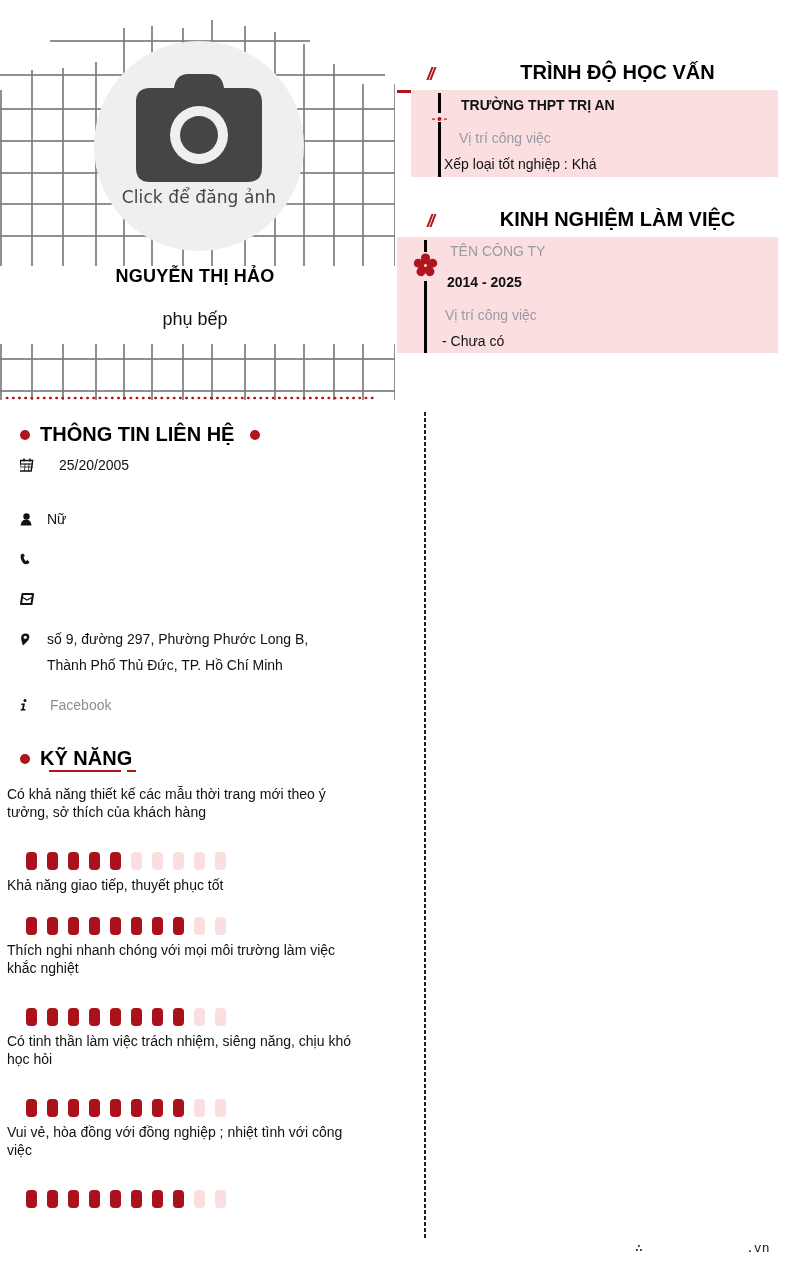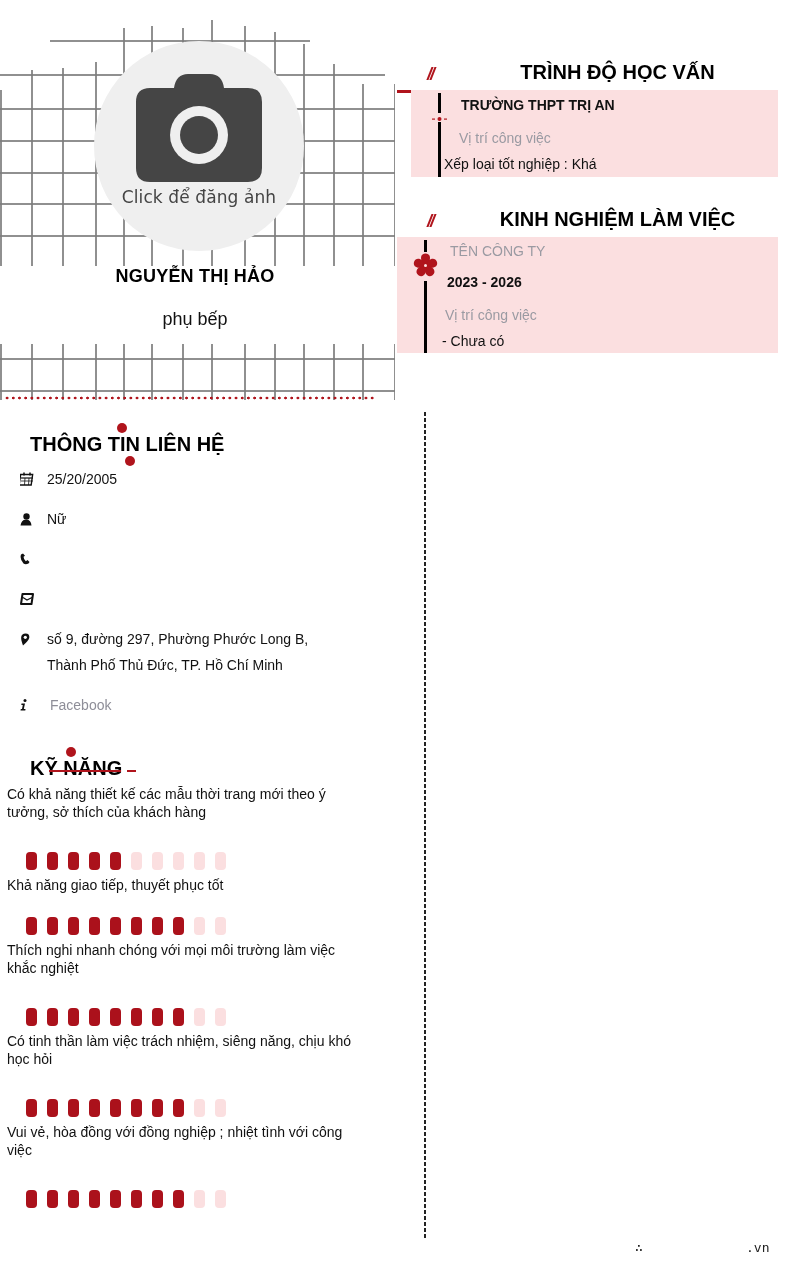--- a/index.html
+++ b/index.html
@@ -44,21 +44,21 @@
     .exp-years { position: absolute; left: 50px; top: 37px; font-size: 14px; font-weight: bold; color: #111; }
     .exp-pos { position: absolute; left: 48px; top: 70px; font-size: 14px; color: #9a9aa2; }
     .exp-desc { position: absolute; left: 45px; top: 96px; font-size: 14px; color: #111; }
     .flower { position: absolute; left: 15px; top: 15px; }
 
     
     .v-divider { position: absolute; left: 424px; top: 412px; width: 2px; height: 826px;
       background-image: linear-gradient(#222 60%, transparent 60%); background-size: 2px 6px; }
 
     
-    .l-head { position: absolute; left: 20px; display: flex; align-items: center; flex-direction: column; }
+    .l-head { position: absolute; left: 20px; display: flex; align-items: center; }
     .red-dot { width: 10px; height: 10px; border-radius: 50%; background: #b0141c; }
     .l-head-title { font-size: 20px; font-weight: bold; color: #000; margin-left: 10px; }
     .contact-row { position: absolute; left: 20px; display: flex; align-items: flex-start; }
     .contact-icon { width: 27px; height: 18px; display: flex; align-items: center; }
     .contact-text { font-size: 14px; color: #111; line-height: 26px; margin-top: -4px; }
     .contact-text.placeholder { color: #8e8e98; }
 
     
     .skill-text { position: absolute; left: 7px; width: 350px; font-size: 14px; color: #111; line-height: 18px; }
     .skill-bar { position: absolute; left: 26px; display: flex; gap: 10px; }
@@ -147,35 +147,35 @@
         <path d="M0 0 C-6 -4 -6 -12 0 -12 C6 -12 6 -4 0 0Z" transform="rotate(0)"></path>
         <path d="M0 0 C-6 -4 -6 -12 0 -12 C6 -12 6 -4 0 0Z" transform="rotate(72)"></path>
         <path d="M0 0 C-6 -4 -6 -12 0 -12 C6 -12 6 -4 0 0Z" transform="rotate(144)"></path>
         <path d="M0 0 C-6 -4 -6 -12 0 -12 C6 -12 6 -4 0 0Z" transform="rotate(216)"></path>
         <path d="M0 0 C-6 -4 -6 -12 0 -12 C6 -12 6 -4 0 0Z" transform="rotate(288)"></path>
       </g>
       <circle cx="0" cy="0" r="1.5" fill="#fbdfe0"></circle>
     </svg>
     <div class="timeline" style="top:44px;height:72px;"></div>
     <div class="exp-company">TÊN CÔNG TY</div>
-    <div class="exp-years">2023 - 2026</div>
+    <div class="exp-years">2014 - 2025</div>
     <div class="exp-pos">Vị trí công việc</div>
     <div class="exp-desc">- Chưa có</div>
   </div>
 </div>
 
 <div class="v-divider"></div>
 
 <div class="l-head" style="top:423px;">
   <span class="red-dot"></span>
   <span class="l-head-title">THÔNG TIN LIÊN HỆ</span>
   <span class="red-dot" style="margin-left:16px;"></span>
 </div>
 
-<div class="contact-row" style="top:470px;">
+<div class="contact-row" style="top:456px;gap:12px;">
   <span class="contact-icon">
     <svg width="14" height="14" viewBox="0 0 14 14">
         <rect x="1" y="2.5" width="12" height="10.5" fill="none" stroke="#111" stroke-width="1.4" transform="skewX(-8)"></rect>
         <line x1="1" y1="6" x2="13" y2="6" stroke="#111" stroke-width="1.2"></line>
         <line x1="4" y1="0.5" x2="4" y2="3.5" stroke="#111" stroke-width="1.5"></line>
         <line x1="10" y1="0.5" x2="10" y2="3.5" stroke="#111" stroke-width="1.5"></line>
         <line x1="1" y1="9" x2="13" y2="9" stroke="#111" stroke-width="0.8"></line>
         <line x1="5" y1="6" x2="4.5" y2="13" stroke="#111" stroke-width="0.8"></line>
         <line x1="9" y1="6" x2="8.5" y2="13" stroke="#111" stroke-width="0.8"></line>
       </svg>

